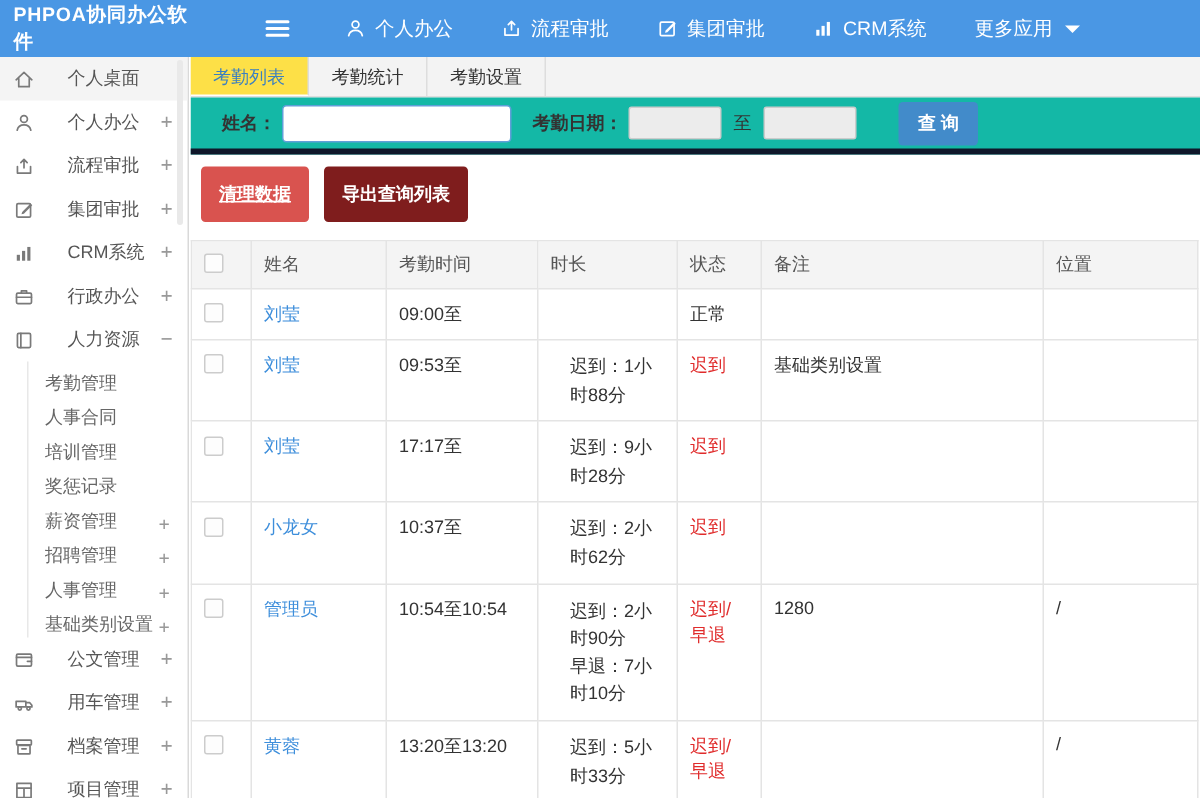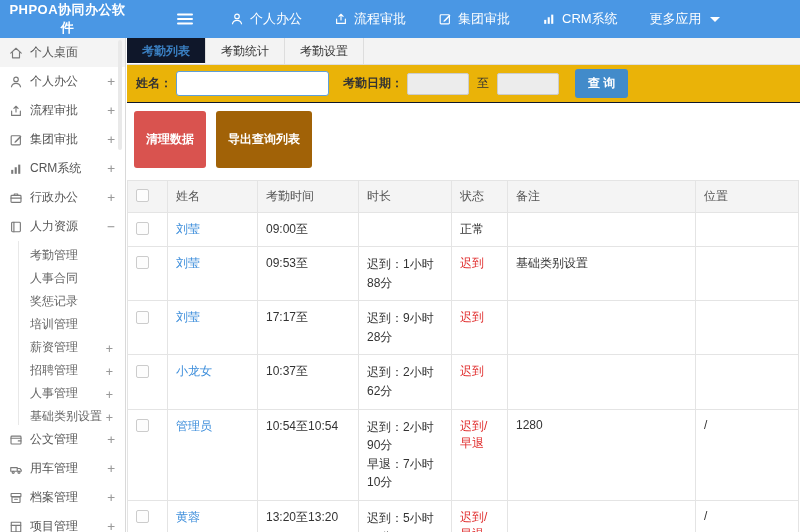--- a/index.html
+++ b/index.html
@@ -2,82 +2,82 @@
 <html><head>
 <meta charset="utf-8">
 <style>
   * { margin:0; padding:0; box-sizing:border-box; }
   html,body { width:800px; height:532px; overflow:hidden; background:#fff;
     font-family:"Liberation Sans","DejaVu Sans",sans-serif; }
 
   
   .topbar { position:absolute; top:0; left:0; width:800px; height:38px;
     background:#4a97e4; display:flex; align-items:center; color:#fff; z-index:5; }
-  .logo { width:126px; padding-left:9px; font-size:13px; font-weight:bold; letter-spacing:.5px;text-align:center; }
+  .logo { width:126px; padding-left:9px; font-size:13px; font-weight:bold; letter-spacing:.5px; }
   .hamburger { margin-left:48px; width:22px; height:22px; display:flex; align-items:center;
     justify-content:center; cursor:pointer; }
   .topnav { display:flex; align-items:center; margin-left:18px; }
   .topnav-item { display:flex; align-items:center; gap:6px; font-size:13px;
     padding:0 16px; height:38px; cursor:pointer; white-space:nowrap; }
   .caret { width:0; height:0; border-left:5px solid transparent; border-right:5px solid transparent;
     border-top:5px solid #fff; margin-left:2px; }
 
   
   .sidebar { position:absolute; top:38px; left:0; width:126px; bottom:0; background:#fff;
     border-right:1px solid #d9d9d9; overflow:hidden; }
   .sidebar-track { position:absolute; top:2px; right:3px; width:4px; height:110px;
     background:#e9e9e9; border-radius:2px; }
   .side-item { height:29px; display:flex; align-items:center; padding:0 10px 0 9px;
     font-size:12px; color:#555; cursor:pointer; white-space:nowrap; }
   .side-item.active { background:#f4f4f4; }
-  .side-item .lbl { margin-left:7px; }
+  .side-item .lbl { margin-left:22px; }
   .side-item .exp { margin-left:auto; color:#999; font-size:13px; font-family:"DejaVu Sans Mono",monospace; }
   .side-sub { margin-left:18px; border-left:1px solid #e8e8e8; }
   .side-sub-item { height:23px; display:flex; align-items:flex-end; padding:0 12px 0 11px;
     font-size:12px; color:#666; cursor:pointer; white-space:nowrap; }
   .side-sub-item .exp { margin-left:auto; color:#999; font-size:12px; font-family:"DejaVu Sans Mono",monospace; }
   .icon { display:inline-flex; width:14px; height:14px; align-items:center; justify-content:center; }
 
   
   .main { position:absolute; top:38px; left:127px; right:0; bottom:0; background:#fff; overflow:hidden; }
   .tabstrip { height:27px; background:#f3f3f3; border-bottom:1px solid #ddd; display:flex; }
   .tab { padding:0 15px; line-height:26px; font-size:12px; color:#333;
     border-right:1px solid #ddd; cursor:pointer; }
-  .tab.active { background:#0f172a; color:#3a7fc1; font-weight:bold; border-bottom:1px solid #fff; }
-
-  .filterbar { height:38px; background:#eab308; border-bottom:1px solid #0f172a;
-    display:flex; align-items:center; padding:0 9px; font-size:12px; color:#333; }
+  .tab.active { background:#fde047; color:#3a7fc1; font-weight:normal; border-bottom:1px solid #fff; }
+
+  .filterbar { height:38px; background:#14b8a6; border-bottom:4px solid #0f172a;
+    display:flex; align-items:center; padding:0 21px; font-size:12px; color:#333; }
   .filterbar label { font-weight:bold; margin-right:4px; }
   .inp-name { width:153px; height:25px; border:1px solid #5f9fd8; border-radius:3px;
     outline:none; padding:0 6px; font-size:12px; }
   .lbl-date { margin-left:14px; }
   .inp-date { width:62px; height:22px; background:#ececec; border:1px solid #ccc;
     border-radius:2px; outline:none; padding:0 4px; font-size:12px; }
   .to { margin:0 8px; }
   .btn { border:none; color:#fff; font-size:12px; font-weight:bold; border-radius:3px;
     cursor:pointer; font-family:inherit; }
-  .btn-query { background:#428bca; padding:6px 13px; margin-left:16px; }
+  .btn-query { background:#428bca; padding:6px 13px; margin-left:28px; }
   .actionbar { padding:8px 7px 7px 7px; display:flex; gap:10px; }
-  .btn-clean { background:#d9534f; padding:0 12px; }
-  .btn-export { background:#a16207; padding:20px 12px; }
+  .btn-clean { background:#d9534f; padding:0 12px;text-decoration:underline; }
+  .btn-export { background:#7f1d1d; padding:10px 12px; }
 
   
   table { border-collapse:collapse; table-layout:fixed; width:671px; margin:5px 0 0 0;
     font-size:12px; }
   th, td { border:1px solid #e4e4e4; padding:8px 8px; text-align:left; vertical-align:top;
     overflow:hidden; }
   thead th { background:#f4f4f4; color:#555; font-weight:normal; padding:7px 8px; }
   td { color:#333; }
   .cbx { appearance:none; -webkit-appearance:none; width:13px; height:13px;
     border:1px solid #ccc; border-radius:2px; background:#fdfdfd; cursor:pointer;
     vertical-align:middle; display:inline-block; }
   .name-link { color:#3d8edb; cursor:pointer; }
   .status-late { color:#e02c2c; }
   .status-normal { color:#333; }
-  .dur div { line-height:1.55; }
+  .dur div { line-height:1.55;margin-left:13px; }
 </style>
 </head>
 <body>
 
 <div class="topbar">
   <div class="logo">PHPOA协同办公软件</div>
   <div class="hamburger">
       <svg width="18" height="16" viewBox="0 0 18 16" stroke="#fff" stroke-width="2" stroke-linecap="round">
      <path d="M2 3.5h14M2 8h14M2 12.5h14"></path>
       </svg>
@@ -200,25 +200,25 @@
       <div class="side-sub">
         <div class="side-sub-item">
           <span>考勤管理</span>
                      <span class="exp"></span>
         </div>
         <div class="side-sub-item">
           <span>人事合同</span>
                      <span class="exp"></span>
         </div>
         <div class="side-sub-item">
+          <span>培训管理</span>
+                     <span class="exp"></span>
+        </div>
+        <div class="side-sub-item">
           <span>奖惩记录</span>
-                     <span class="exp"></span>
-        </div>
-        <div class="side-sub-item">
-          <span>培训管理</span>
                      <span class="exp"></span>
         </div>
         <div class="side-sub-item">
           <span>薪资管理</span>
                      <span class="exp">+</span>
         </div>
         <div class="side-sub-item">
           <span>招聘管理</span>
                      <span class="exp">+</span>
         </div>

